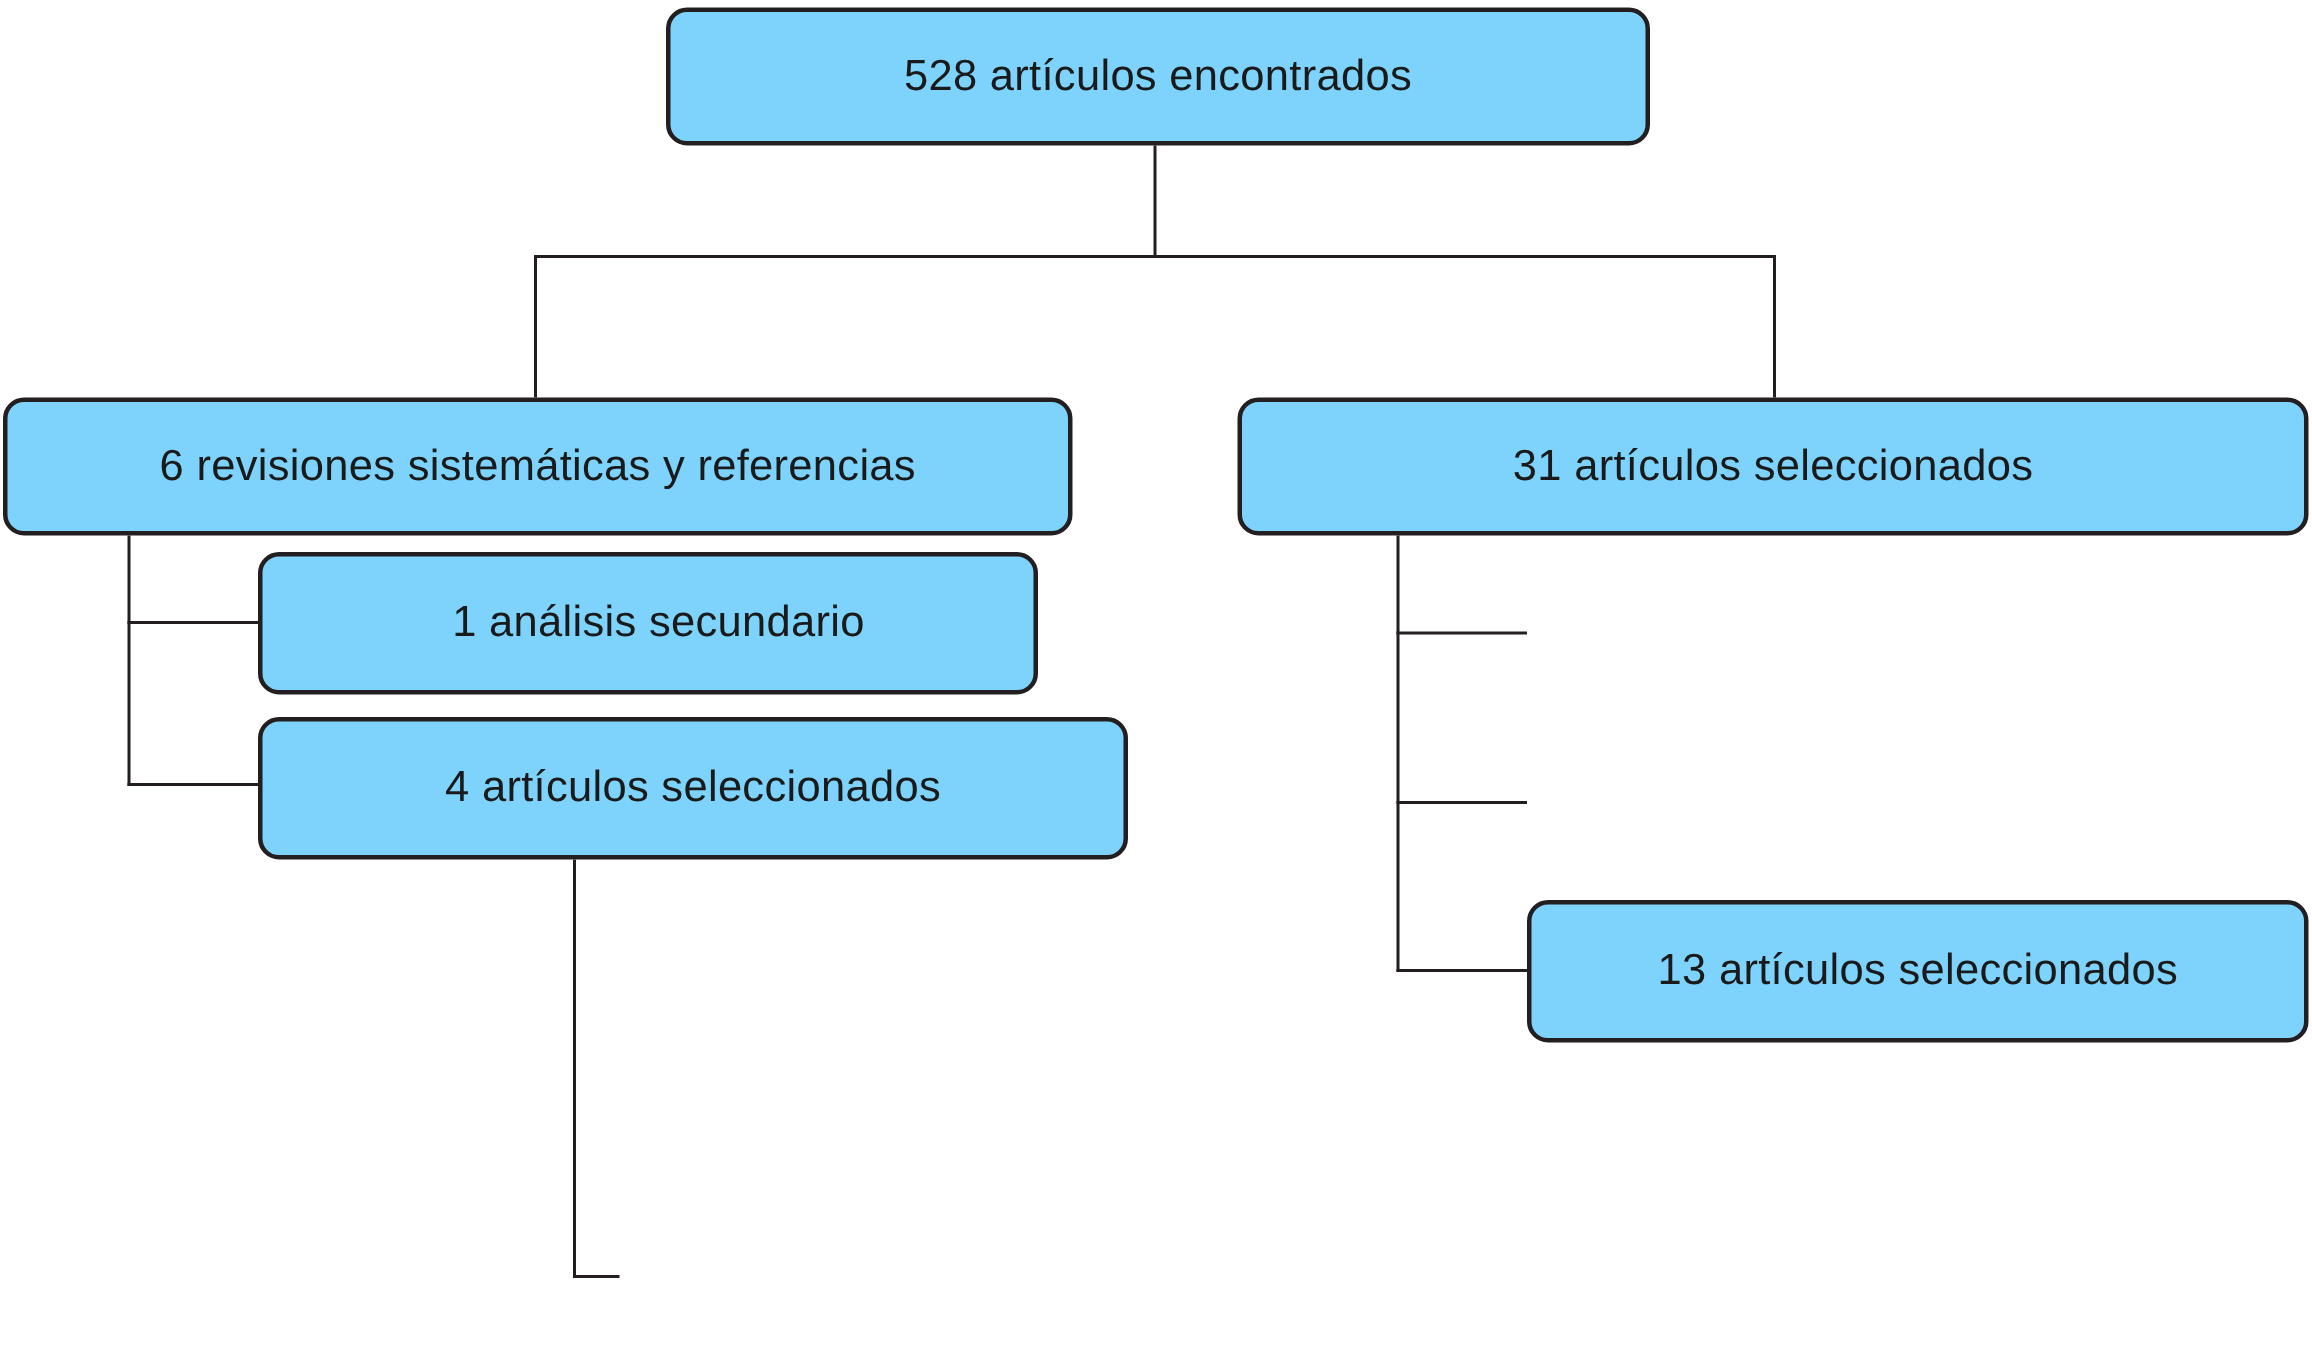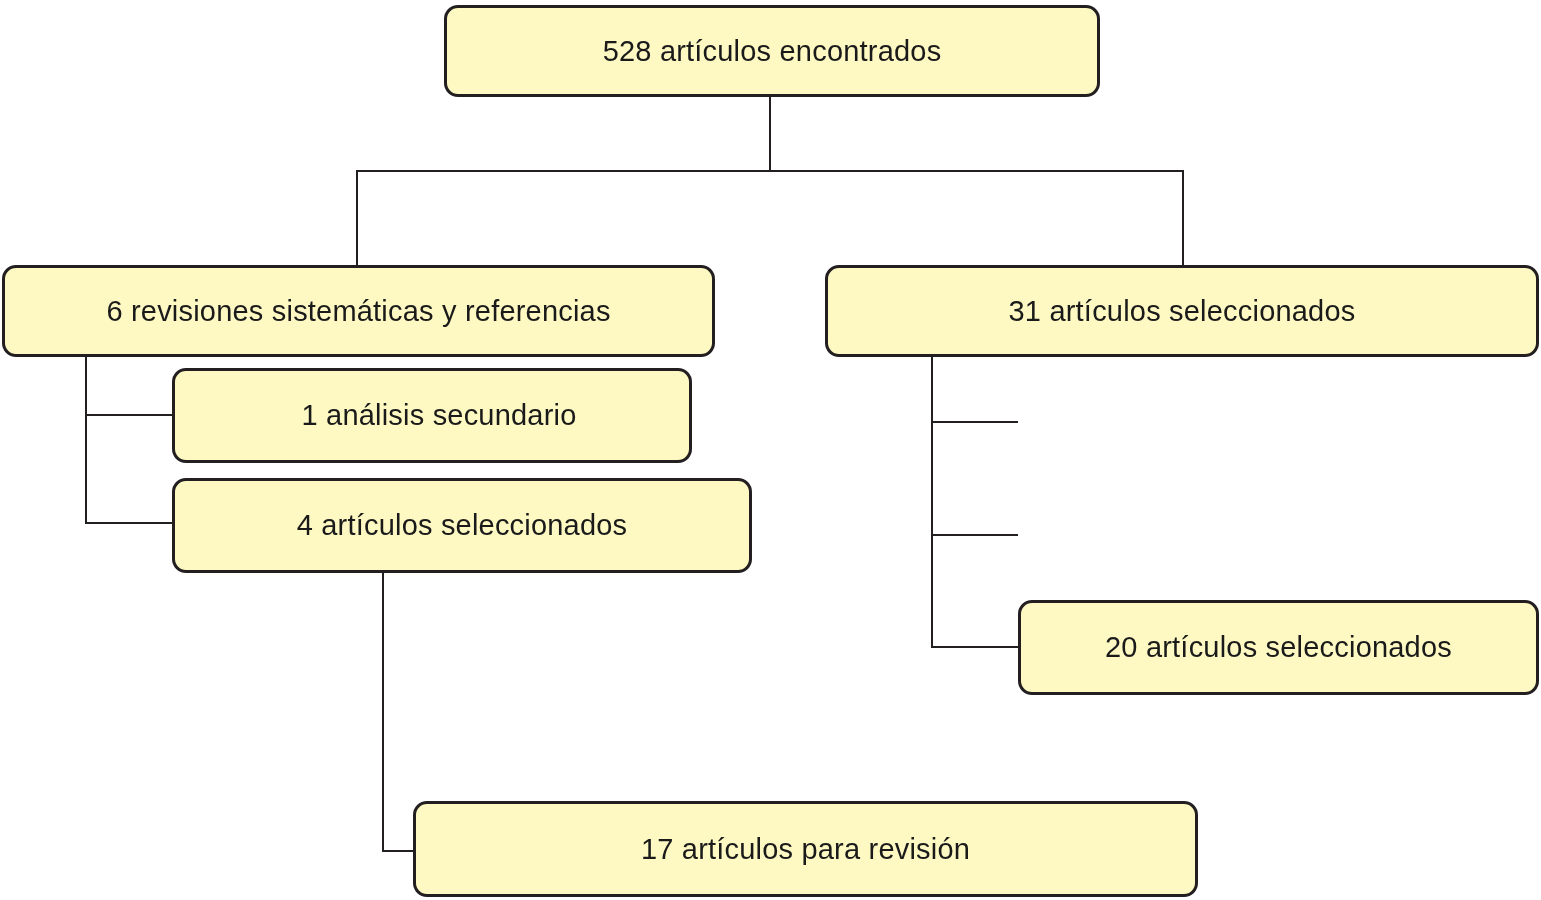--- a/index.html
+++ b/index.html
@@ -13,21 +13,21 @@
     height: 900px;
     background: #ffffff;
     font-family: "Liberation Sans", "DejaVu Sans", sans-serif;
     overflow: hidden;
   }
   .node {
     position: absolute;
     box-sizing: border-box;
     border: 3px solid #231f20;
     border-radius: 14px;
-    background: #fef9c3;
+    background: #7dd3fc;
     display: flex;
     align-items: center;
     justify-content: center;
     text-align: center;
     font-size: 29px;
     color: #1a1a1a;
     letter-spacing: 0.2px;
   }
   .line {
     position: absolute;
@@ -95,20 +95,17 @@
     <span>1 análisis secundario</span>
   </div>
 
   <div class="node n-selected4">
     <span>4 artículos seleccionados</span>
   </div>
 
 
 
   <div class="node n-selected13">
-    <span>20 artículos seleccionados</span>
+    <span>13 artículos seleccionados</span>
   </div>
 
-  <div class="node n-review17">
-    <span>17 artículos para revisión</span>
-  </div>
 
 </div>
 
 </body></html>

